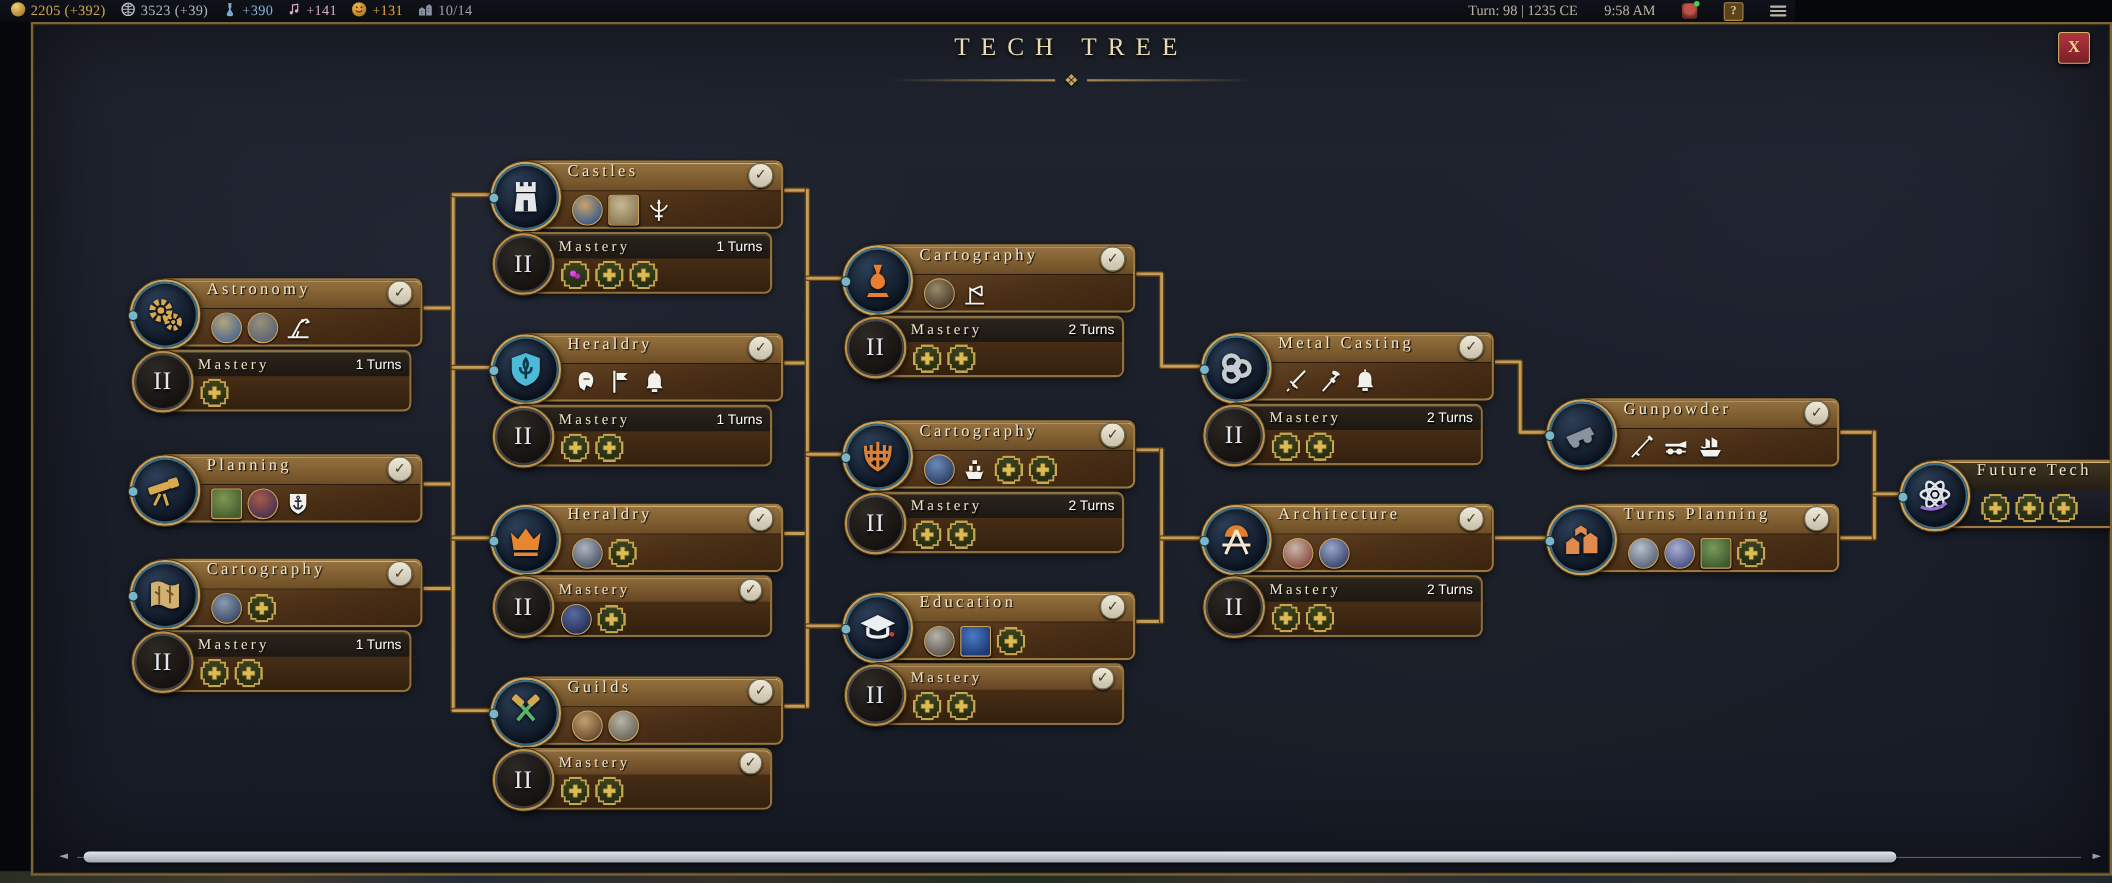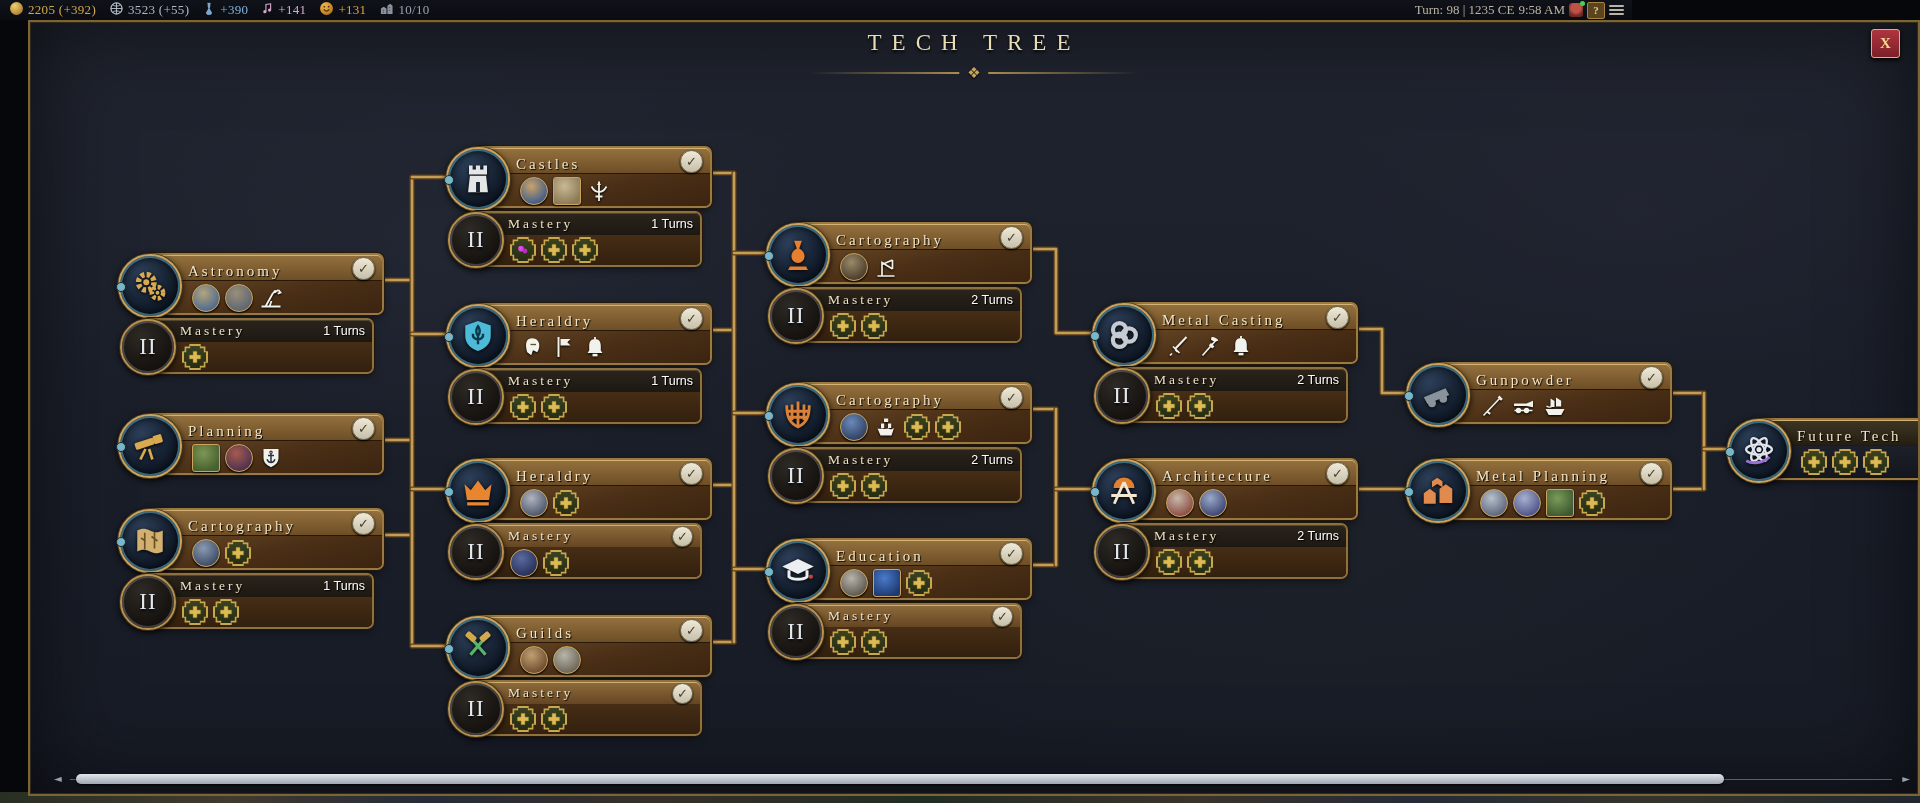--- a/index.html
+++ b/index.html
@@ -2,21 +2,21 @@
 <html><head>
 <meta charset="utf-8">
 <style>
   html,body{margin:0;padding:0;background:#000;}
   .screen{position:relative;width:1920px;height:803px;overflow:hidden;background:#06070b;font-family:"Liberation Serif",serif;}
   
   .hud{position:absolute;left:0;top:0;width:1632px;height:20px;background:linear-gradient(#101219,#0a0c12);display:flex;align-items:center;z-index:6;}
   .hud-left{display:flex;align-items:center;gap:14px;padding-left:10px;}
   .hud-item{display:flex;align-items:center;gap:5px;font-size:13px;color:#c6c0ae;letter-spacing:.3px;}
   .hud-ico{width:13px;height:13px;border-radius:50%;display:inline-block;position:relative;}
-  .hud-right{position:absolute;right:8px;top:0;height:20px;display:flex;align-items:center;gap:4px;color:#b9b4a4;font-size:13px;}
+  .hud-right{position:absolute;right:8px;top:0;height:20px;display:flex;align-items:center;gap:24px;color:#b9b4a4;font-size:13px;}
   .hud-btn{width:16px;height:15px;display:flex;align-items:center;justify-content:center;font-size:11px;}
   .q-btn{background:#5a4420;border:1px solid #a8853e;color:#e3c želez;color:#e8cf8a;font-weight:bold;border-radius:2px;}
   .burger{display:flex;flex-direction:column;gap:2px;}
   .burger span{width:15px;height:2px;background:#b9b4a4;border-radius:1px;}
   .avatar-ico{width:14px;height:14px;background:radial-gradient(circle at 50% 35%,#c05248 40%,#6e2a26 70%);border-radius:3px;position:relative;}
   .avatar-ico i{position:absolute;right:-2px;top:-2px;width:5px;height:5px;border-radius:50%;background:#47d34f;}
   
   .top-ornament{position:absolute;left:840px;top:0;width:240px;height:20px;background:#16211c;clip-path:polygon(0 100%,8% 0,92% 0,100% 100%);border-top:2px solid #b99a56;box-shadow:inset 0 0 12px #000;z-index:2;}
   
   .panel{position:absolute;left:28px;top:20px;width:1888px;height:772px;z-index:3;background:
@@ -29,21 +29,21 @@
   .flourish{position:absolute;left:50%;top:42px;transform:translateX(-50%);display:flex;align-items:center;gap:8px;}
   .flourish .line{width:150px;height:2px;background:linear-gradient(90deg,transparent,#a98c4f);}
   .flourish .line.r{background:linear-gradient(90deg,#a98c4f,transparent);}
   .flourish .bud{color:#c4a55e;font-size:15px;text-shadow:0 1px 2px #000;font-family:"DejaVu Sans",sans-serif;}
   .close-btn{position:absolute;right:18px;top:7px;width:27px;height:27px;background:linear-gradient(#b03540,#7c1f28);border:1px solid #d8b56a;border-radius:3px;color:#f3d98e;font-size:15px;font-weight:bold;display:flex;align-items:center;justify-content:center;cursor:pointer;box-shadow:0 2px 4px #000;}
   
   .tree{position:absolute;left:0;top:0;width:1888px;height:772px;}
   .wires{position:absolute;left:0;top:0;}
   .node{position:absolute;}
   .tcard{position:absolute;left:30px;top:0;width:234px;height:58px;border-radius:5px;background:linear-gradient(168deg,#77582f,#4b2f16 62%,#3b2410);box-shadow:0 0 0 2px #9a7a42,0 0 0 3px #241a0c,0 3px 9px rgba(0,0,0,.65);}
-  .thead{height:25px;display:flex;align-items:flex-end;padding:0 7px 0 40px;background:linear-gradient(#94713e,#6e4e26);border-radius:5px 5px 0 0;box-shadow:inset 0 1px 0 #d3b276;border-bottom:1px solid #27180a;}
+  .thead{height:25px;display:flex;align-items:flex-start;padding:0 7px 0 40px;background:linear-gradient(#94713e,#6e4e26);border-radius:5px 5px 0 0;box-shadow:inset 0 1px 0 #d3b276;border-bottom:1px solid #27180a;}
   .ttitle{font-size:15px;letter-spacing:3px;color:#f1e5c6;text-shadow:1px 1px 1px #000;white-space:nowrap;}
   .items{display:flex;align-items:center;gap:5px;padding:3px 6px 0 44px;}
   .mini{width:26px;height:26px;flex:none;}
   .mini.round{border-radius:50%;border:1px solid #caa35c;box-shadow:0 1px 2px #000;}
   .mini.sq{border-radius:3px;border:1px solid #caa35c;box-shadow:0 1px 2px #000;}
   .mini.sil{display:flex;align-items:center;justify-content:center;color:#f2f2ec;}
   .mini.sil svg{width:24px;height:24px;filter:drop-shadow(0 1px 1px #000);}
   .badge{position:relative;width:26px;height:26px;flex:none;cursor:pointer;}
   .badge .bo{position:absolute;inset:0;background:#c9a74f;clip-path:polygon(28% 0,72% 0,72% 10%,90% 10%,90% 28%,100% 28%,100% 72%,90% 72%,90% 90%,72% 90%,72% 100%,28% 100%,28% 90%,10% 90%,10% 72%,0 72%,0 28%,10% 28%,10% 10%,28% 10%);}
   .badge .bi{position:absolute;inset:2px;background:linear-gradient(#3a4220,#252c12);clip-path:polygon(28% 0,72% 0,72% 10%,90% 10%,90% 28%,100% 28%,100% 72%,90% 72%,90% 90%,72% 90%,72% 100%,28% 100%,28% 90%,10% 90%,10% 72%,0 72%,0 28%,10% 28%,10% 10%,28% 10%);display:flex;align-items:center;justify-content:center;}
@@ -80,21 +80,21 @@
     <div class="hud-left" id="hud-left">
         <span class="hud-item">
           <span><span class="hud-ico" style="background:radial-gradient(circle at 35% 30%,#f0cf6e,#97691f)"></span></span>
           <span style="color:#d4a94e">2205 (+392)</span>
         </span>
         <span class="hud-item">
           <span><svg width="13" height="13" viewBox="0 0 14 14">
               <circle cx="7" cy="7" r="6" fill="none" stroke="#b8c0cc" stroke-width="1.3"></circle>
               <path d="M1 7h12M7 1v12M3 3c2.5 2 5.5 2 8 0M3 11c2.5-2 5.5-2 8 0" stroke="#b8c0cc" stroke-width="1" fill="none"></path>
             </svg></span>
-          <span style="color:#aeb6c2">3523 (+55)</span>
+          <span style="color:#aeb6c2">3523 (+39)</span>
         </span>
         <span class="hud-item">
           <span><svg width="12" height="13" viewBox="0 0 14 14">
               <path d="M5 1h4M6 1v4l4 7a2 2 0 01-2 2H6a2 2 0 01-2-2l4-7V1" fill="#6fa8d8" stroke="#9cc4e8" stroke-width=".8"></path>
             </svg></span>
           <span style="color:#7fb3dc">+390</span>
         </span>
         <span class="hud-item">
           <span><svg width="11" height="13" viewBox="0 0 14 14">
               <path d="M5 11V2l6-1v8" fill="none" stroke="#d8a8cc" stroke-width="1.4"></path>
@@ -109,21 +109,21 @@
                 <circle cx="9.3" cy="5" r="1" fill="#5a3208"></circle>
                 <path d="M4 8c1.8 2.4 4.2 2.4 6 0" stroke="#5a3208" stroke-width="1.2" fill="none"></path>
               </svg></span></span>
           <span style="color:#e2a43c">+131</span>
         </span>
         <span class="hud-item">
           <span><svg width="13" height="13" viewBox="0 0 14 14">
               <path d="M1 13V7l3-2 3 2v6zM8 13V4l3-2 2.5 2v9z" fill="#8a92a0"></path>
               <path d="M3 9h1.4M3 11h1.4M9.6 6h1.4M9.6 9h1.4" stroke="#3a404c" stroke-width=".9"></path>
             </svg></span>
-          <span style="color:#9aa2ae">10/10</span>
+          <span style="color:#9aa2ae">10/14</span>
         </span>
       </div>
     <div class="hud-right">
       <span>
         <span>Turn: 98</span>&nbsp;<span>|</span>&nbsp;<span>1235 CE</span>
       </span>
       <span>9:58 AM</span>
       <span class="avatar-ico">
           <i></i>
         </span>
@@ -868,21 +868,21 @@
                 <circle cx="8" cy="17.5" r="2.6" fill="currentColor"></circle>
                 <circle cx="15.5" cy="14.5" r="2.6" fill="currentColor"></circle>
               </svg>
             </span>
             <span class="indot"></span>
           </div>
         </div>
         <div class="node" style="left: 1376px; top: 438px;">
           <div class="tcard">
             <div class="thead">
-              <span class="ttitle">Metal Planning</span>
+              <span class="ttitle">Turns Planning</span>
               <span class="check">✓</span>
             </div>
             <div class="items">
               <span class="mini round" style="background:radial-gradient(circle at 40% 32%,#b8c0cc,#5a6478 78%)"></span>
               <span class="mini round" style="background:radial-gradient(circle at 40% 32%,#a8b0d0,#4a5288 78%)"></span>
               <span class="mini sq" style="background:radial-gradient(circle at 40% 32%,#7a9a5a,#3e5a30 78%)"></span>
               <span class="badge">
                 <span class="bo"></span>
                 <span class="bi">
                   <svg viewBox="0 0 24 24">

